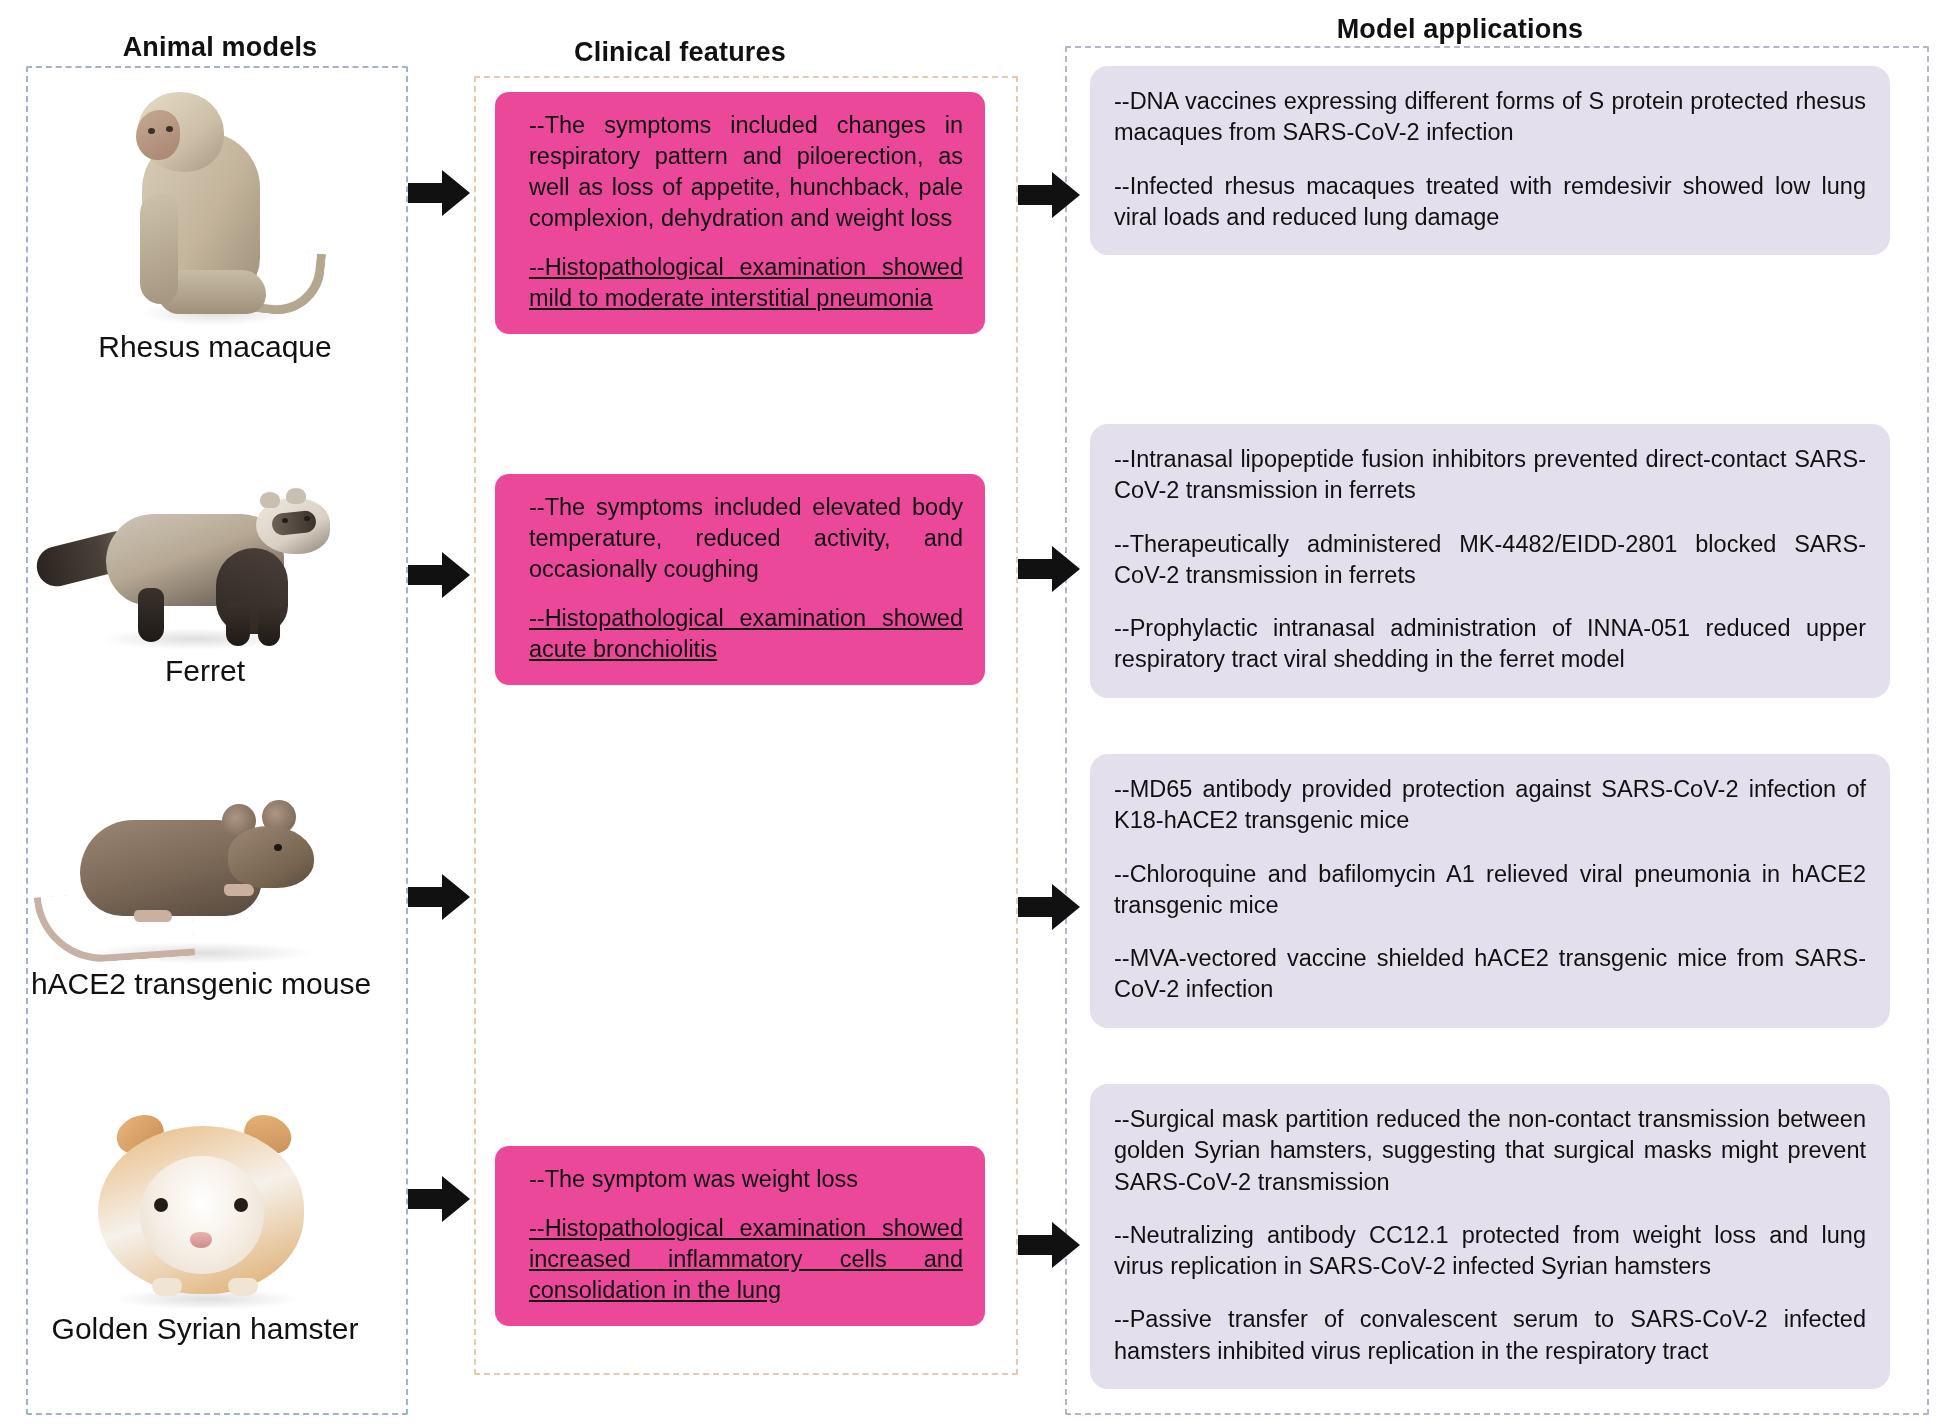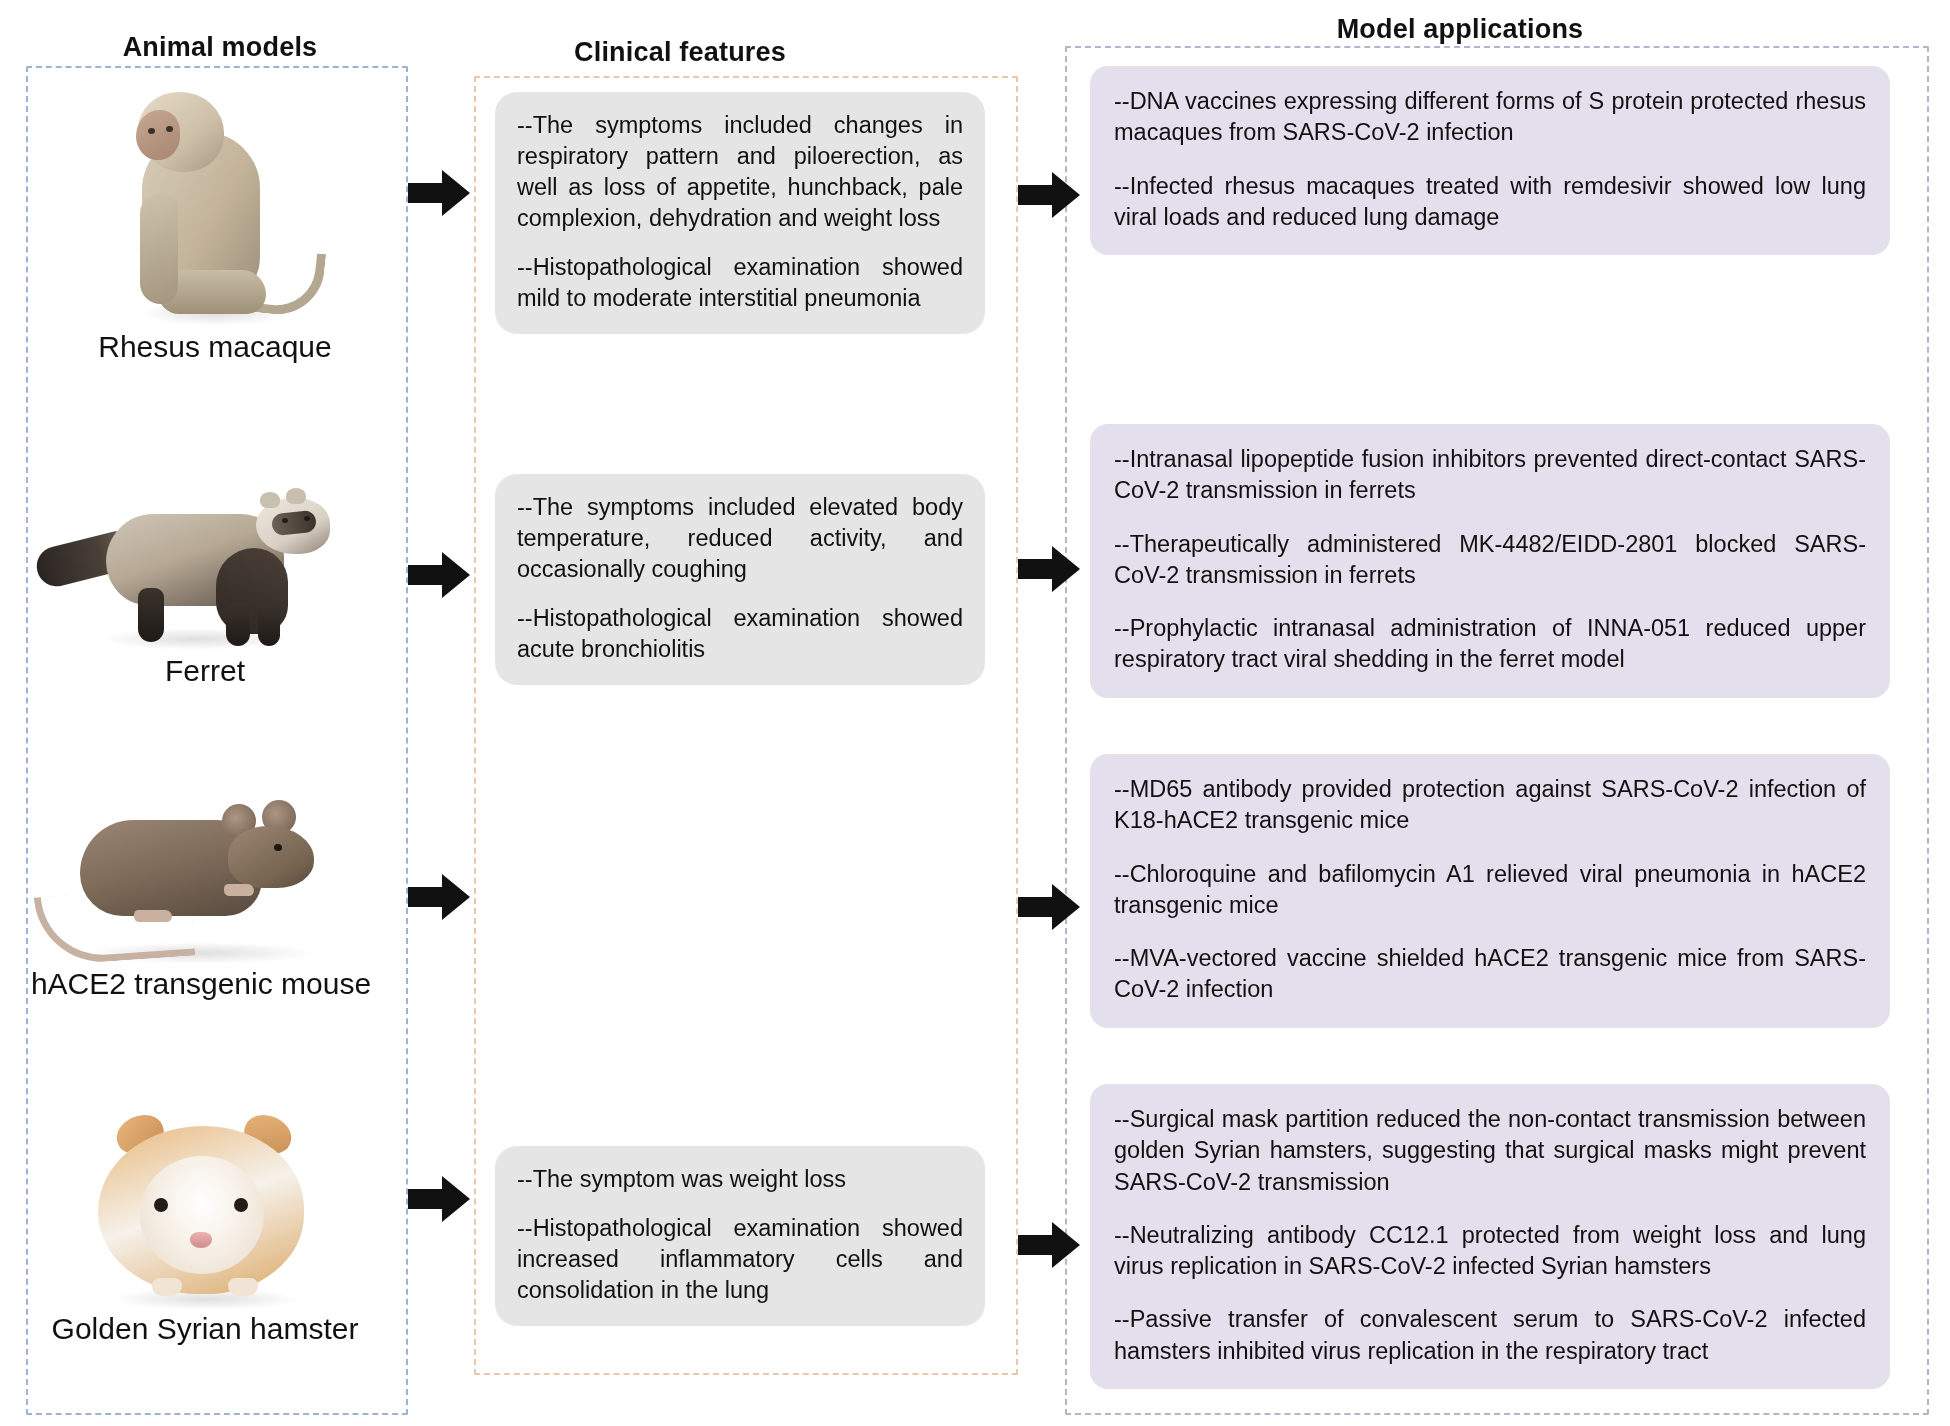--- a/index.html
+++ b/index.html
@@ -66,35 +66,35 @@
   }
   .animal-label {
     font-size: 30px;
     color: #111;
     margin-top: 6px;
   }
 
   
   .clinical-box {
     position: absolute;
-    background: #e5e5e5;
-    border-radius: 22px;
-    padding: 18px 22px 20px 22px;
+    background: #ec4899;
+    border-radius: 14px;
+    padding: 18px 22px 20px 34px;
     box-sizing: border-box;
     width: 490px;
   }
   .clinical-box p {
     margin: 0 0 18px 0;
     font-size: 23.5px;
     line-height: 1.32;
     text-align: justify;
     text-justify: inter-word;
     color: #111;
   }
-  .clinical-box p:last-child { margin-bottom: 0; }
+  .clinical-box p:last-child { margin-bottom: 0; text-decoration: underline; }
 
   .apps-box {
     position: absolute;
     background: #e3dfec;
     border-radius: 18px;
     padding: 20px 24px 22px 24px;
     box-sizing: border-box;
     width: 800px;
   }
   .apps-box p {

